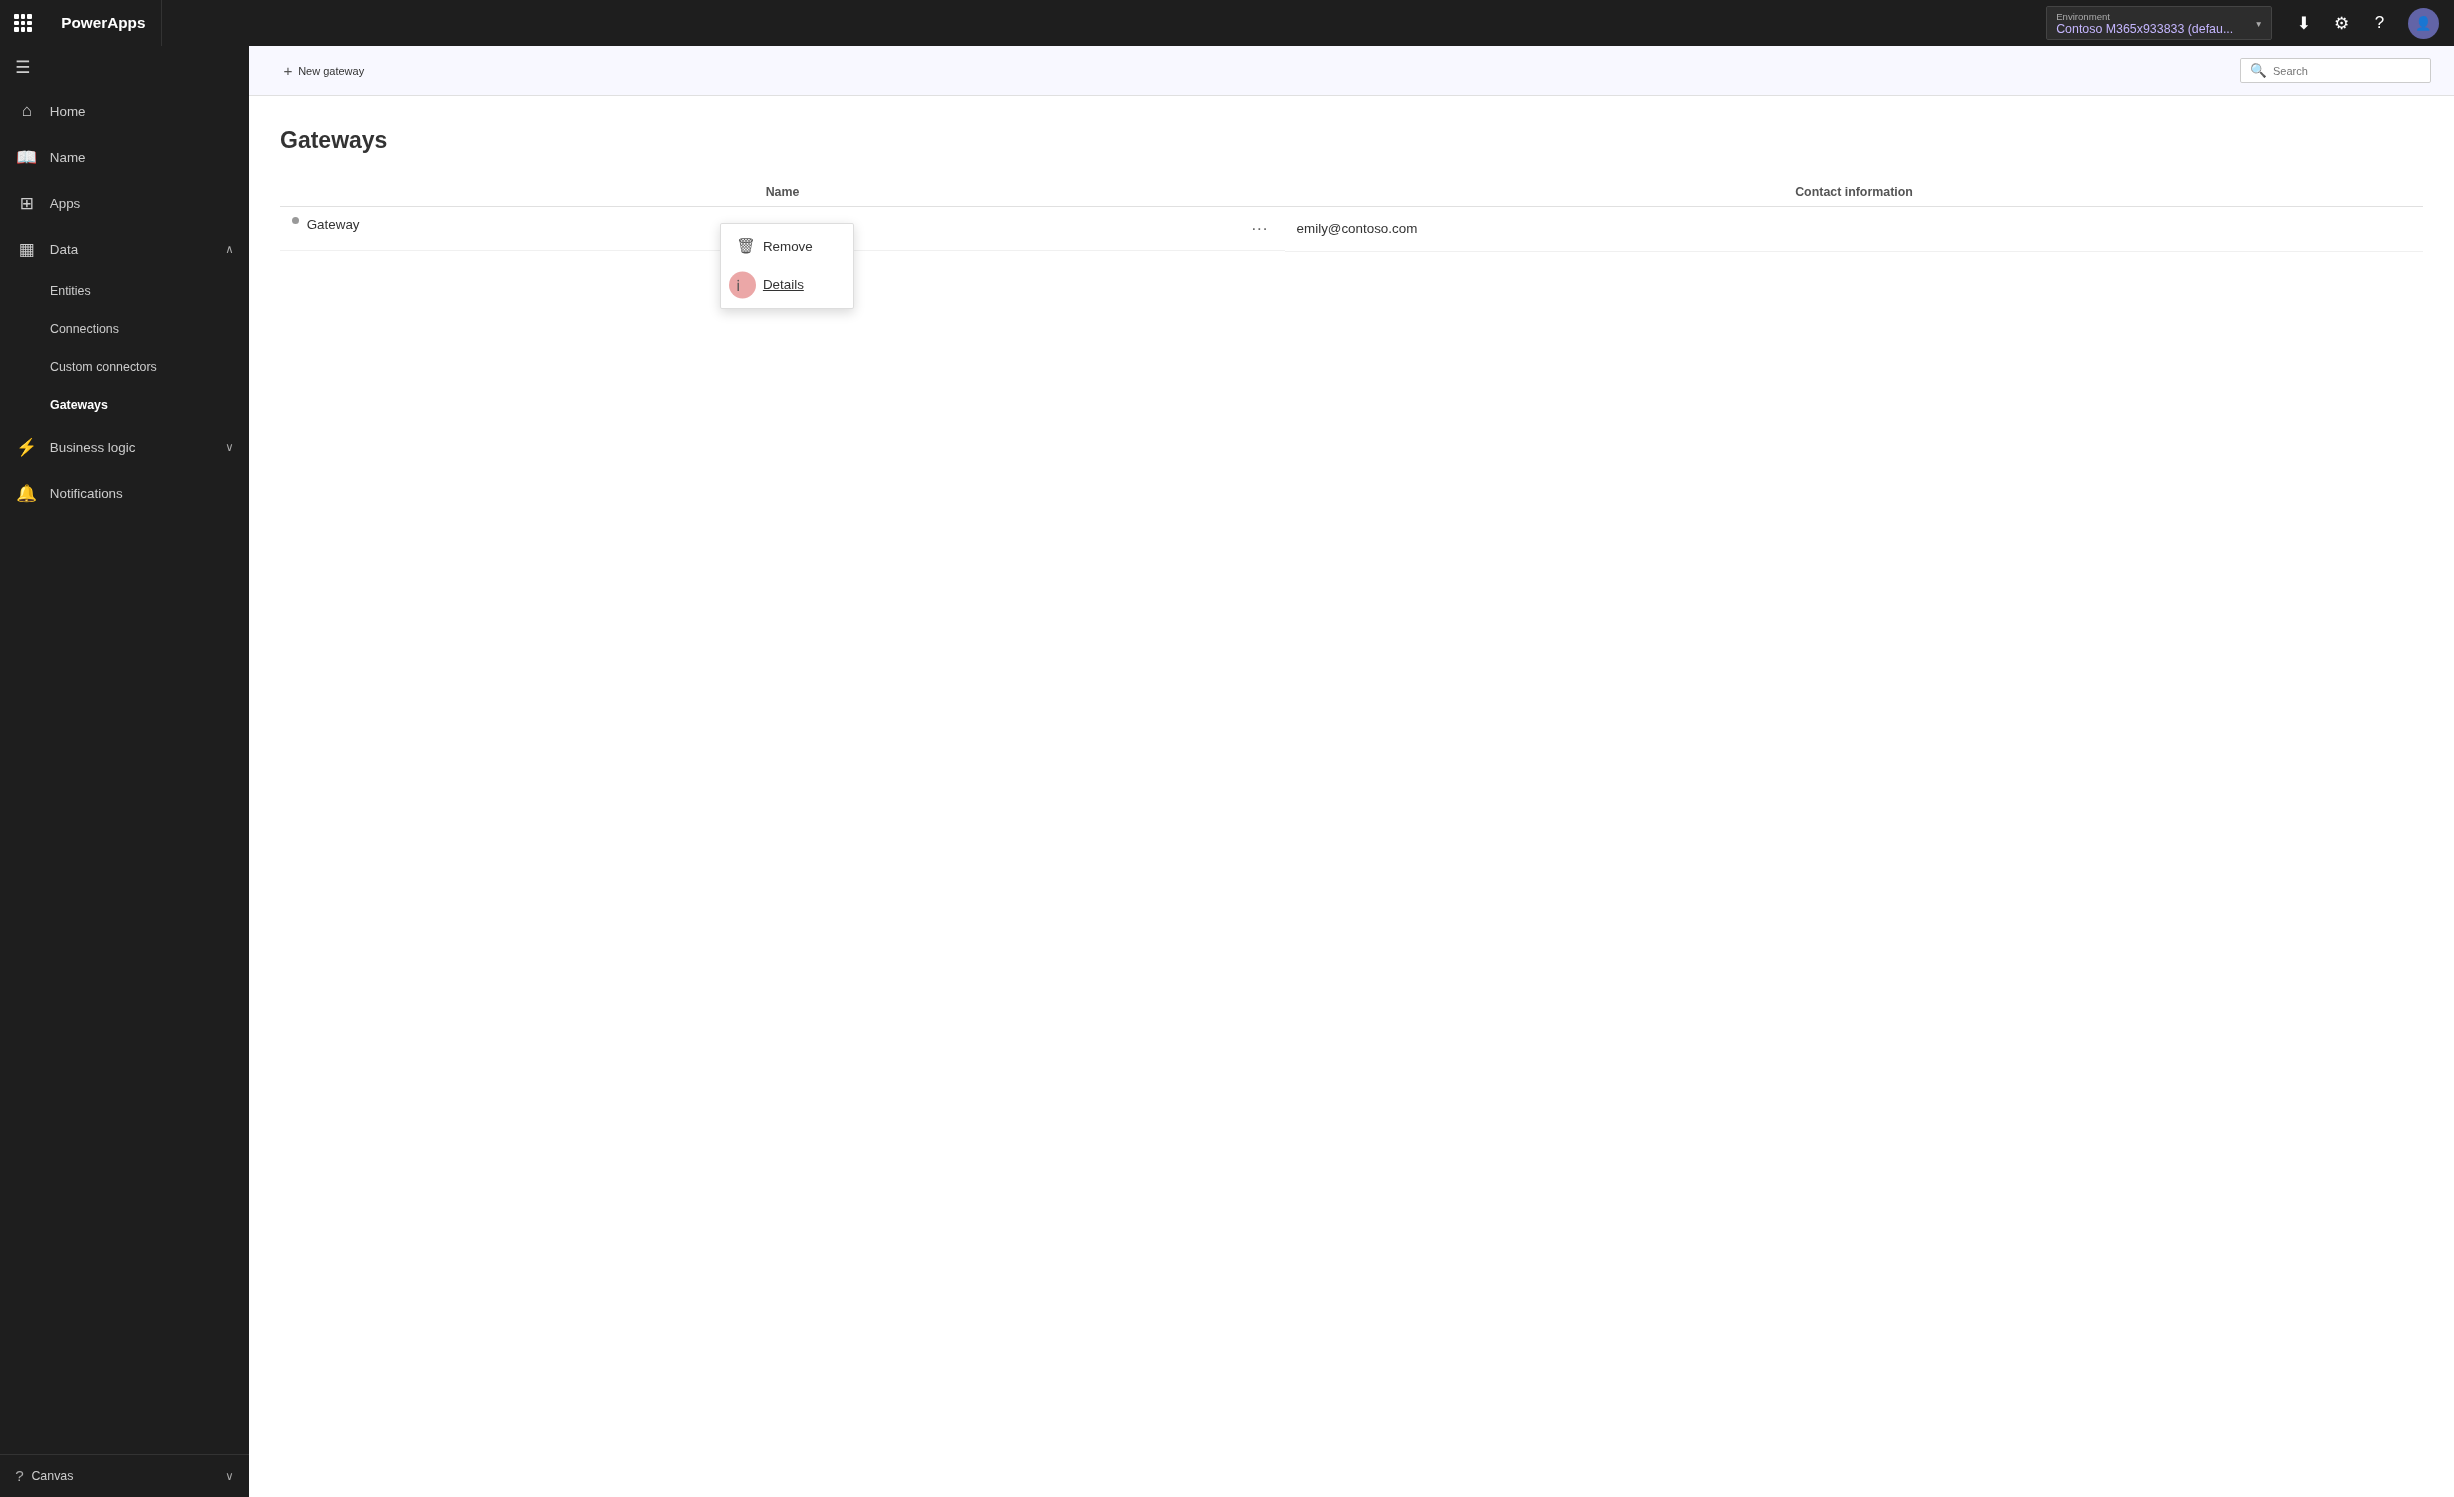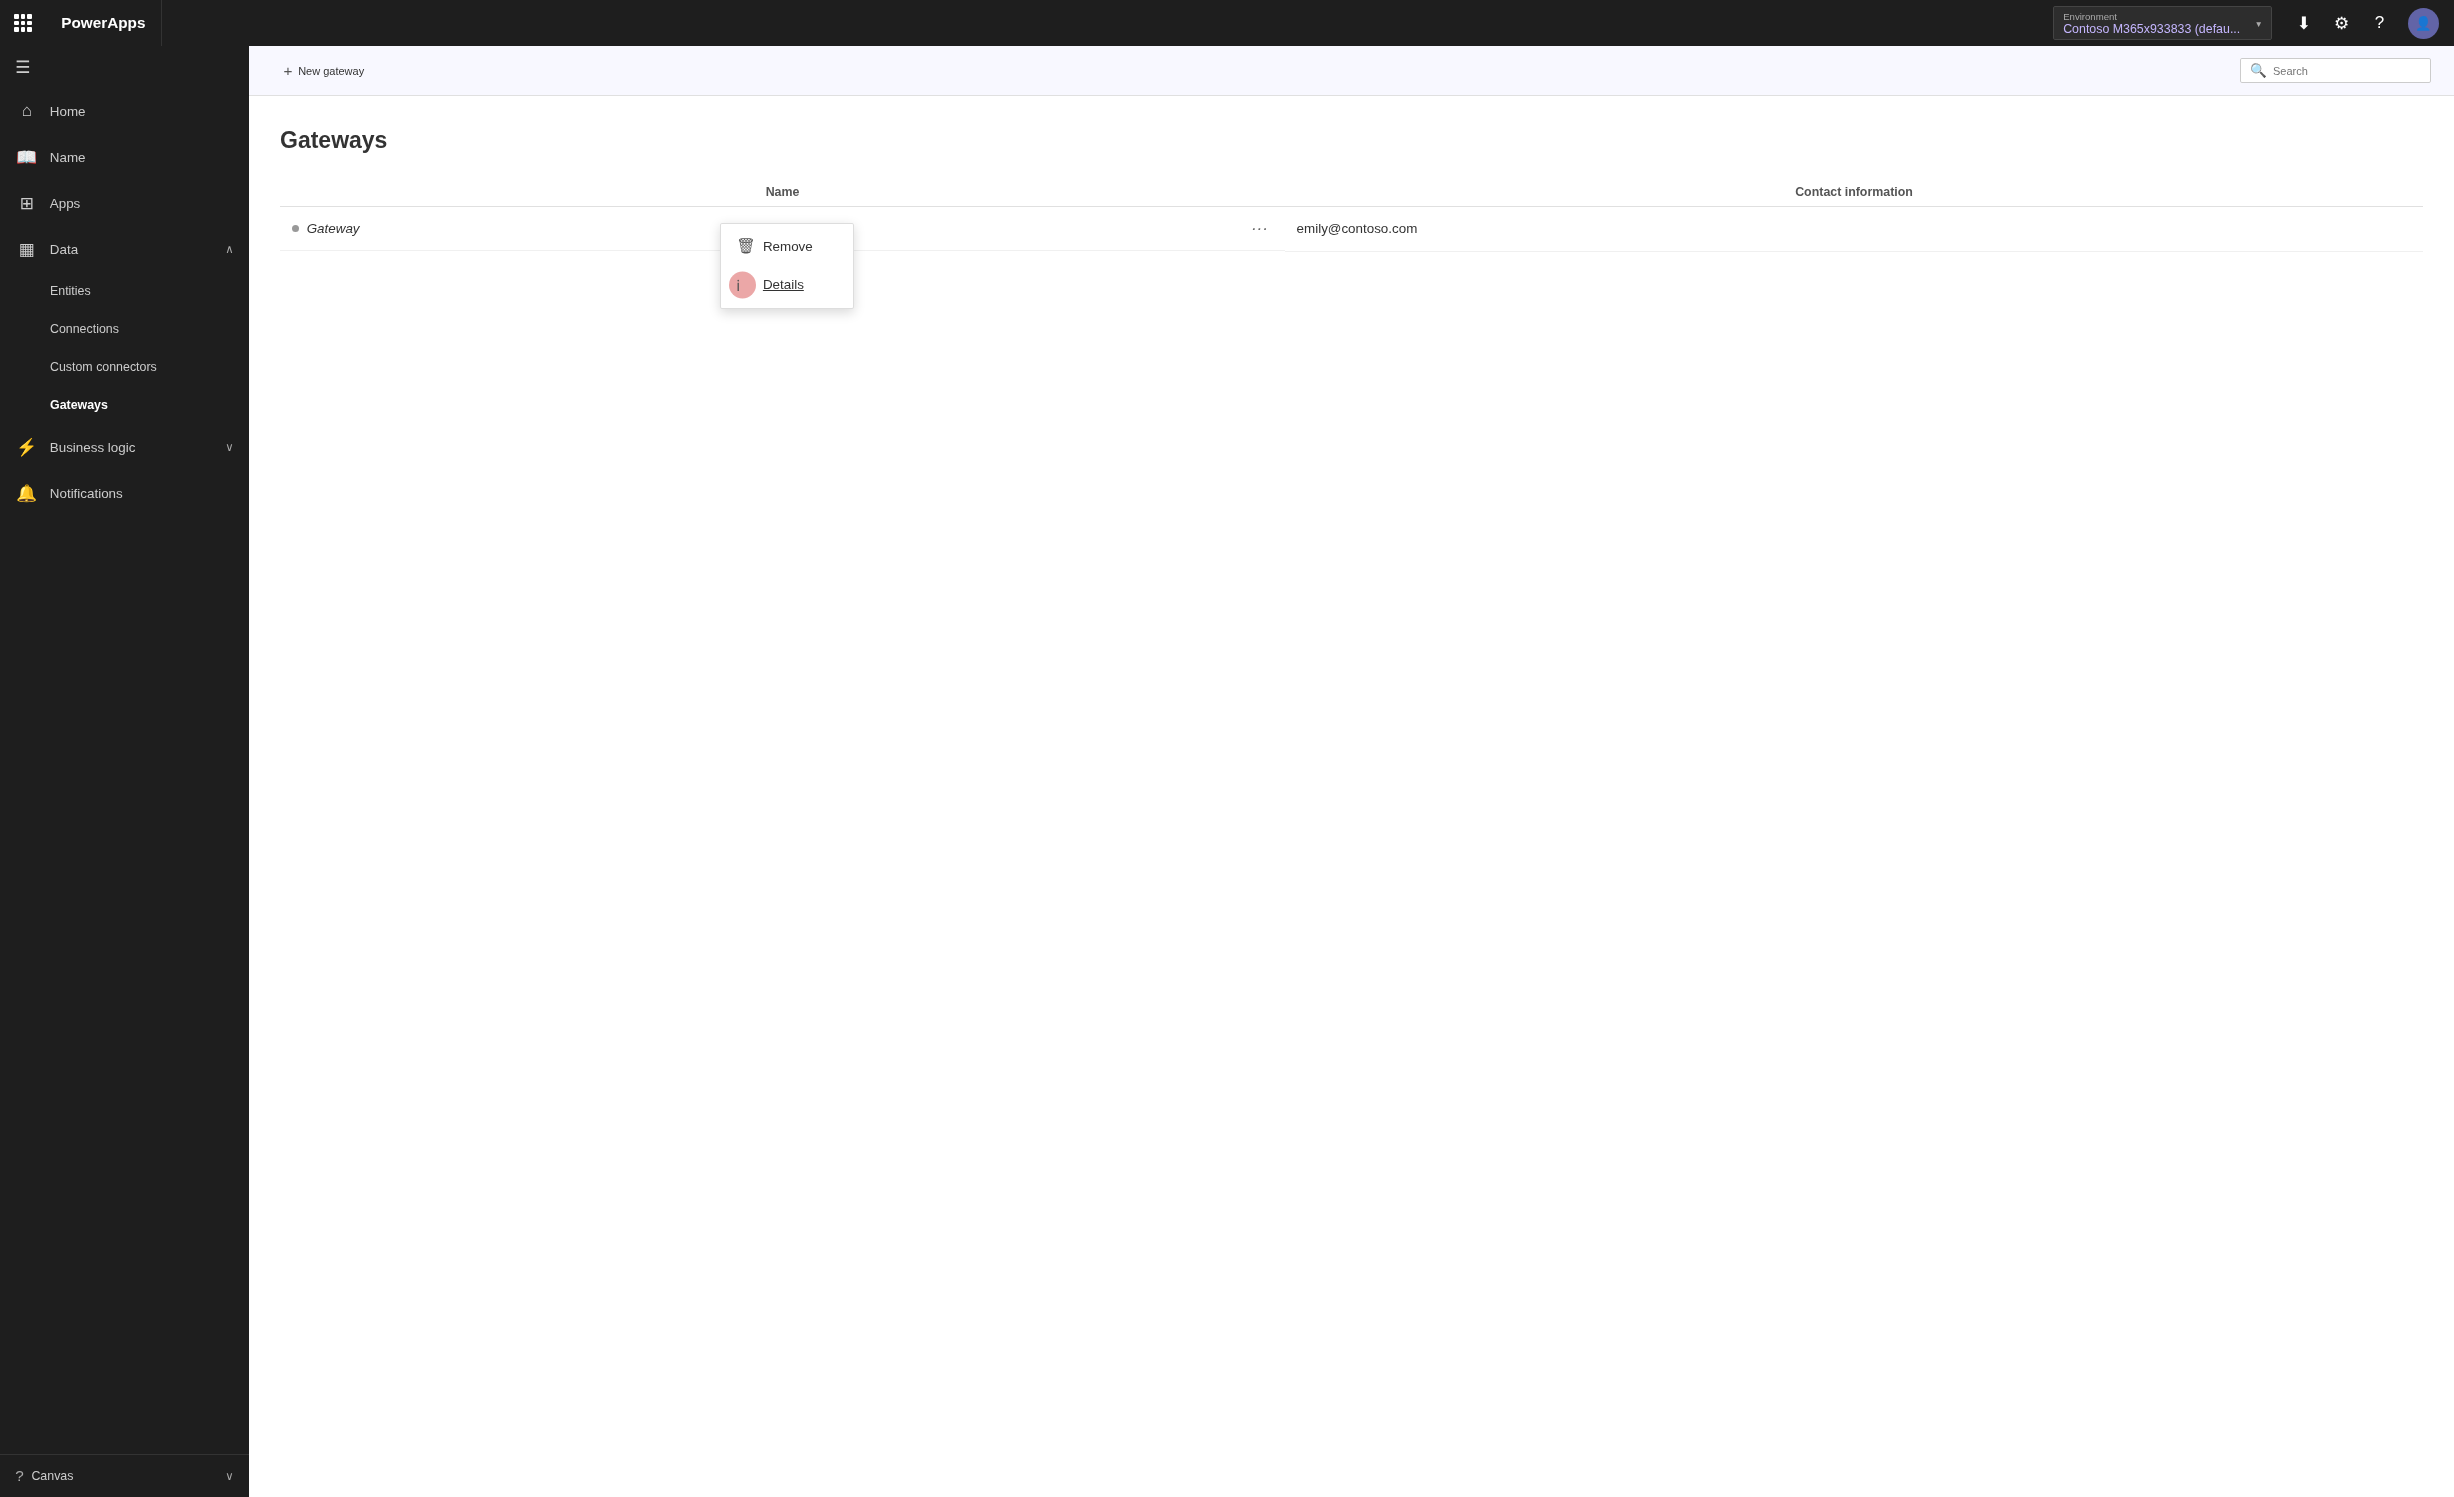--- a/index.html
+++ b/index.html
@@ -58,21 +58,21 @@
       padding-right: 7.6px;
     }
     .env-selector {
       display: flex;
       align-items: center;
       background: #2d2d2d;
       border: 1px solid #444;
       border-radius: 1.9px;
       padding: 3.8px 9.6px;
       cursor: pointer;
-      gap: 16px;
+      gap: 23px;
       min-width: 210px;
     }
     .env-info { display: flex; flex-direction: column; }
     .env-label { font-size: 9.6px; color: #aaa; }
     .env-name { font-size: 12.4px; color: #c4b5fd; }
     .chevron-down { color: #aaa; font-size: 9.6px; }
     .topbar-icons {
       display: flex;
       align-items: center;
       gap: 3.8px;
@@ -441,21 +441,21 @@
       <div class="table-wrapper">
         <table class="data-table">
           <thead>
             <tr>
               <th>Name</th>
               <th>Contact information</th>
             </tr>
           </thead>
           <tbody>
             <tr>
-              <td style="display:flex;align-items:center;gap:7.6px;font-style:italic;">
+              <td style="display:flex;gap:7.6px;">
                 <span style="width:7.6px;height:7.6px;border-radius:50%;background:#999;flex-shrink:0;display:inline-block;"></span>
                 <span>Gateway</span>
                 <span style="margin-left:auto;" class="row-dot-menu">···</span>
               </td>
               <td>emily@contoso.com</td>
             </tr>
           </tbody>
         </table>
 
         <div class="context-menu context-menu-wrapper">

